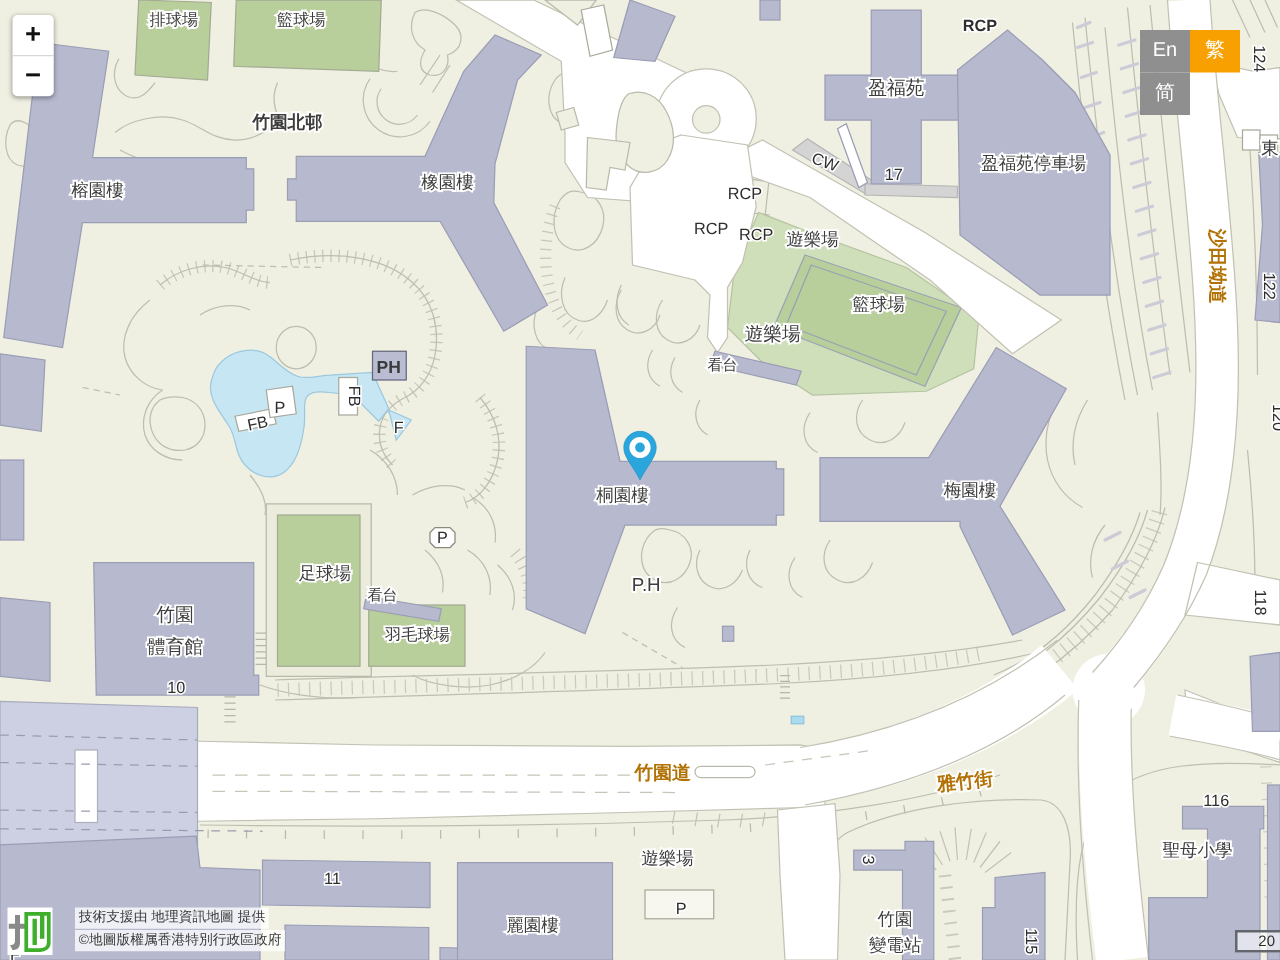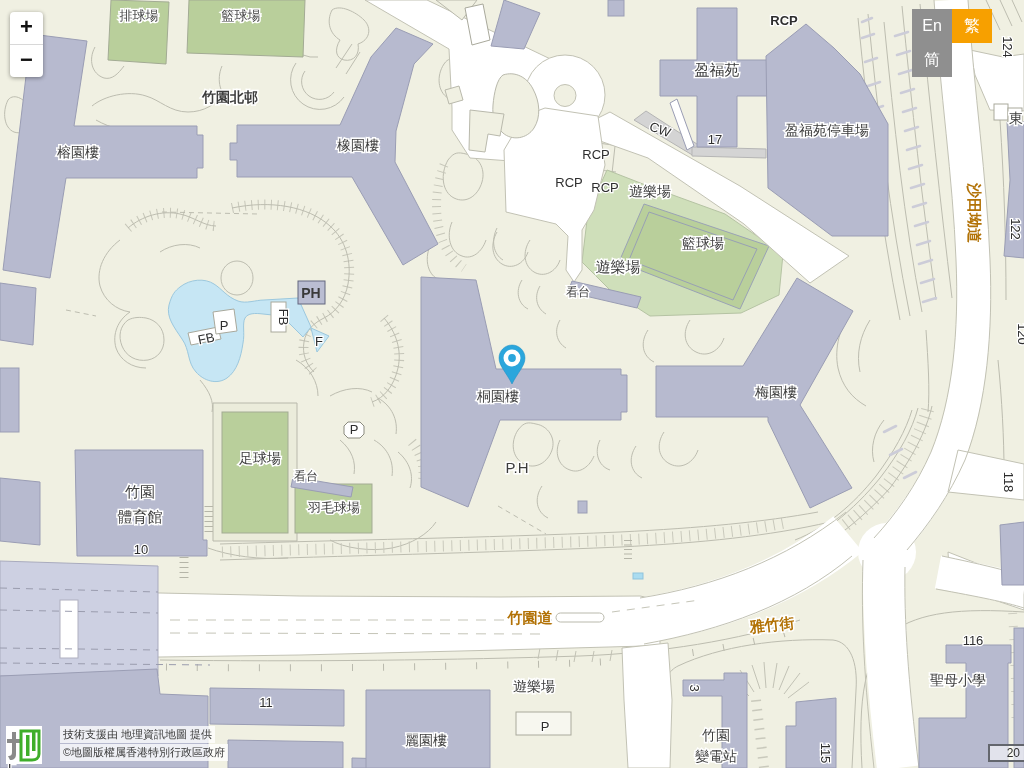--- a/index.html
+++ b/index.html
@@ -7,21 +7,21 @@
 svg text{font-family:"Liberation Sans",sans-serif;}
 .lbl{fill:#3d3d3d;stroke:#ffffff;stroke-width:3px;paint-order:stroke;font-size:14px;}
 .lbl15{font-size:15px;}
 .lbl13{font-size:13px;}
 .lbl12{font-size:12px;}
 .num{fill:#2e2e2e;stroke:#ffffff;stroke-width:2.5px;paint-order:stroke;font-size:13px;}
 .orange{fill:#b27206;stroke:#ffffff;stroke-width:3px;paint-order:stroke;font-size:15px;font-weight:bold;}
 .ctrl{position:absolute;left:10px;top:12px;width:33px;height:65px;background:#ffffff;border-radius:4px;box-shadow:0 1px 4px rgba(0,0,0,0.4);}
 .ctrl .b{width:33px;height:32px;text-align:center;font-size:22px;font-weight:bold;color:#111;line-height:30px;}
 .ctrl .sep{height:1px;background:#d8d8d8;}
-.langs{position:absolute;left:884px;top:9px;height:34px;padding-left:28px;}
+.langs{position:absolute;left:884px;top:24px;height:34px;padding-left:28px;}
 .langs div{float:left;width:40px;height:34px;text-align:center;line-height:34px;font-size:16px;color:#ffffff;background:#8f8f8f;}
 .langs .on{background:#f7a000;}
 .attr{position:absolute;left:60px;top:726px;font-size:11px;color:#3a3a3a;line-height:17px;letter-spacing:0px;}
 .attr span{background:rgba(255,255,255,0.78);padding:0 3px;display:inline-block;margin-bottom:1px;}
 .scale{position:absolute;left:988px;top:744px;width:60px;height:14px;border:2px solid #63666d;background:rgba(255,255,255,0.6);text-align:center;font-size:12px;line-height:14px;color:#2e2e2e;}
 .logo{position:absolute;left:6px;top:726px;width:36px;height:38px;background:#ffffff;}
 </style>
 </head>
 <body>
 <div id="map">

